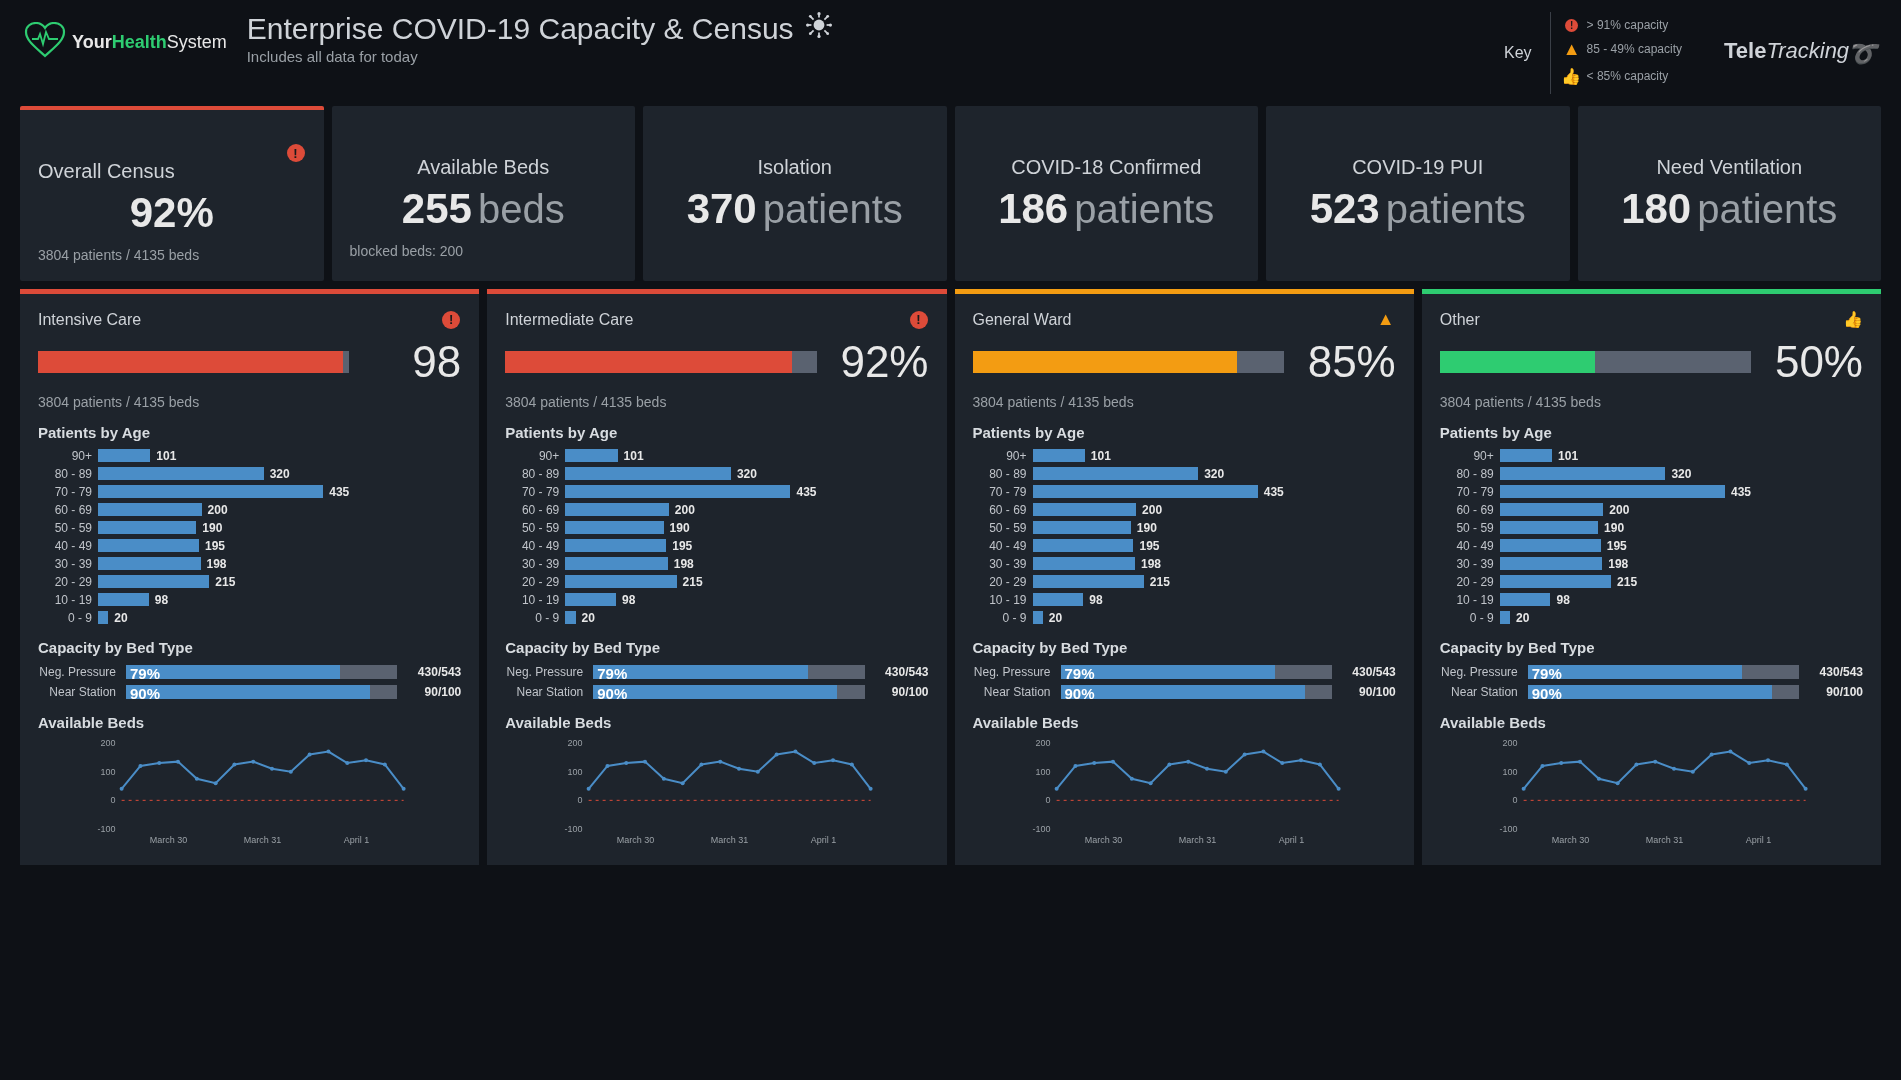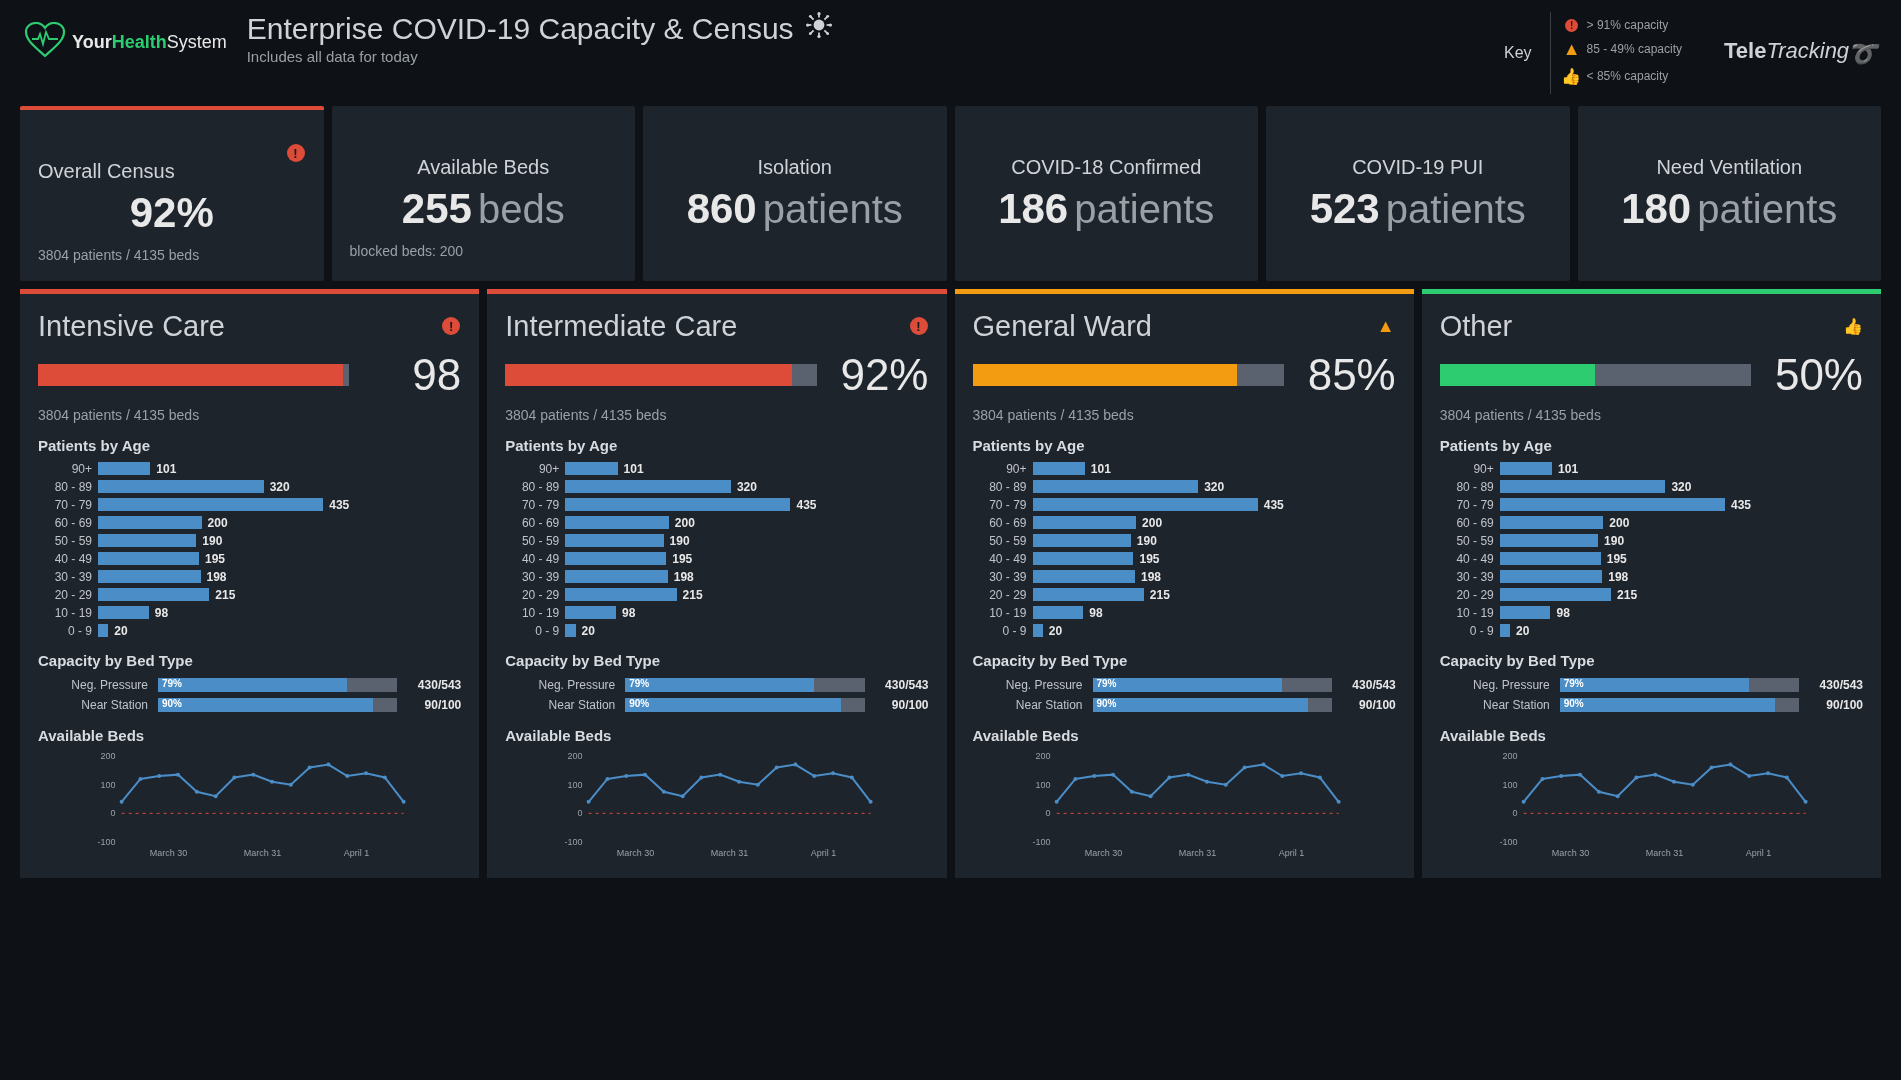--- a/index.html
+++ b/index.html
@@ -53,42 +53,42 @@
   .tri{color:var(--orange);font-size:18px;}
   .thumb{color:var(--green);font-size:16px;}
 
   
   .cols{display:grid;grid-template-columns:repeat(4,1fr);gap:8px;margin-top:8px;}
   .col{background:var(--panel);border-top:5px solid var(--grey);padding:16px 18px 14px 18px;}
   .col.red-top{border-top-color:var(--red);}
   .col.orange-top{border-top-color:var(--orange);}
   .col.green-top{border-top-color:var(--green);}
   .col-head{display:flex;justify-content:space-between;align-items:center;}
-  .col-title{font-size:29px;font-weight:500;color:#cfd3d8;}
+  .col-title{font-size:16px;font-weight:500;color:#cfd3d8;}
   .pct-row{display:flex;align-items:center;gap:12px;margin-top:10px;}
   .pct-bar{flex:1;height:22px;background:var(--bar-grey);position:relative;}
   .pct-fill{height:100%;}
   .pct-val{font-size:44px;font-weight:400;min-width:100px;text-align:right;line-height:1;}
   .col-sub{font-size:14px;color:var(--muted);margin-top:10px;margin-bottom:14px;}
 
   .sect{font-size:15px;font-weight:600;margin:12px 0 6px 0;color:#d8dce0;}
 
   
   .age-row{display:flex;align-items:center;font-size:12px;height:18px;}
   .age-label{width:60px;text-align:right;padding-right:6px;color:#c0c4ca;}
   .age-bar-wrap{flex:1;display:flex;align-items:flex-start;gap:6px;}
   .age-bar{height:13px;background:var(--blue-light);}
   .age-val{font-weight:700;font-size:12px;}
 
   
   .cap-row{display:flex;align-items:center;font-size:12px;height:20px;gap:6px;}
-  .cap-label{width:82px;color:#c0c4ca;text-align:right;padding-right:4px;margin-left:32px;}
+  .cap-label{width:82px;color:#c0c4ca;text-align:right;padding-right:4px;}
   .cap-bar-wrap{flex:1;height:14px;background:var(--bar-grey);position:relative;}
   .cap-fill{height:100%;background:var(--blue-light);position:relative;}
-  .cap-pct{position:absolute;left:4px;top:0;font-size:10px;font-weight:700;color:#fff;}
+  .cap-pct{position:absolute;left:4px;top:0;font-size:15px;font-weight:700;color:#fff;}
   .cap-val{font-weight:700;min-width:58px;text-align:right;}
 
   
   .spark-wrap{margin-top:6px;}
   svg.spark{width:100%;height:110px;}
   .sp-line{stroke:var(--blue-light);stroke-width:2;fill:none;}
   .sp-dot{fill:var(--blue-light);}
   .sp-dash{stroke:var(--red);stroke-width:1;stroke-dasharray:3,4;}
   .sp-label{fill:var(--muted);font-size:9px;}
 </style>
@@ -173,21 +173,21 @@
       <div class="tile-big">92%</div>
       <div class="tile-sub">3804 patients / 4135 beds</div>
     </div>
     <div class="tile">
       <div class="tile-title" style="text-align:center;">Available Beds</div>
       <div class="tile-big"><span>255</span><span class="unit">beds</span></div>
       <div class="tile-sub">blocked beds: 200</div>
     </div>
     <div class="tile">
       <div class="tile-title" style="text-align:center;">Isolation</div>
-      <div class="tile-big"><span>860</span><span class="unit">patients</span></div>
+      <div class="tile-big"><span>370</span><span class="unit">patients</span></div>
     </div>
     <div class="tile">
       <div class="tile-title" style="text-align:center;">COVID-18 Confirmed</div>
       <div class="tile-big"><span>186</span><span class="unit">patients</span></div>
     </div>
     <div class="tile">
       <div class="tile-title" style="text-align:center;">COVID-19 PUI</div>
       <div class="tile-big"><span>523</span><span class="unit">patients</span></div>
     </div>
     <div class="tile">

